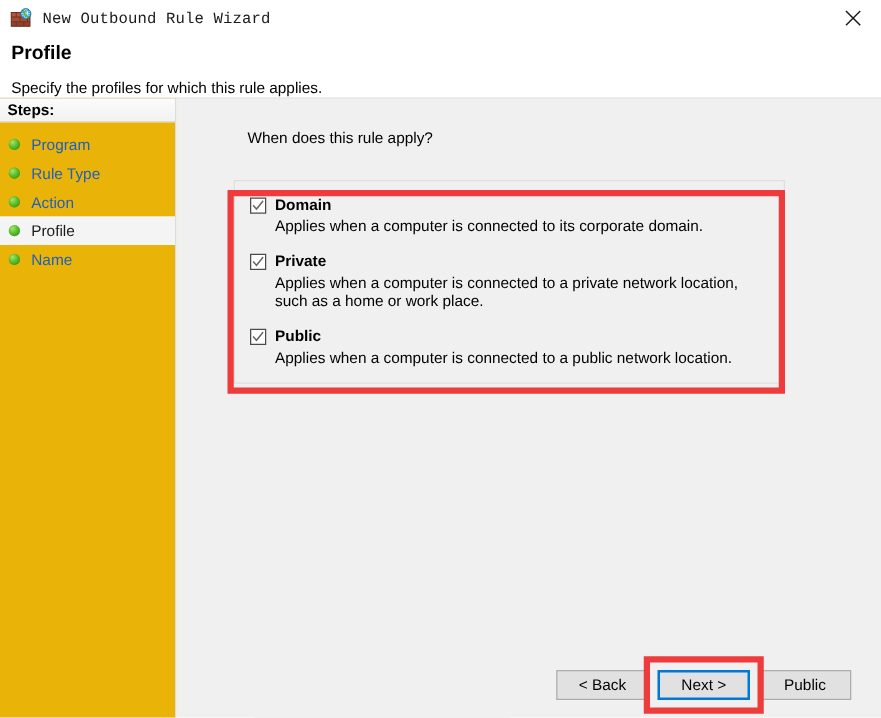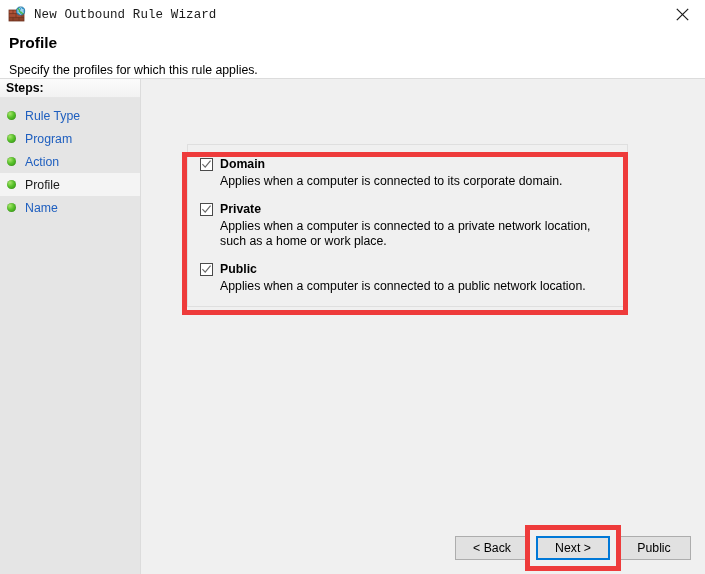--- a/index.html
+++ b/index.html
@@ -84,21 +84,21 @@
     flex: 1 1 auto;
     display: flex;
     border-top: 1px solid #dcdcdc;
     min-height: 0;
   }
 
   
   .sidebar {
     width: 141px;
     flex: 0 0 141px;
-    background: #e5e5e5;
+    background: #eab308;
     border-right: 1px solid #dcdcdc;
     box-sizing: border-box;
   }
   .steps-header {
     height: 19px;
     background: linear-gradient(to bottom, #fbfbfb, #f2f2f2);
     border-bottom: 1px solid #e6e6e6;
     display: flex;
     align-items: center;
     padding-left: 6px;
@@ -213,21 +213,21 @@
     height: 163px;
     border: 5px solid #ee3b3b;
     box-sizing: border-box;
     pointer-events: none;
     z-index: 5;
   }
 
   
   .buttonbar {
     position: absolute;
-    right: 14px;
+    right: 24px;
     bottom: 14px;
     display: flex;
     align-items: center;
   }
   .btn {
     width: 74px;
     height: 24px;
     background: #e1e1e1;
     border: 1px solid #adadad;
     box-sizing: border-box;
@@ -311,43 +311,44 @@
 
   <div class="body">
 
     <div class="sidebar">
       <div class="steps-header">
         <span class="steps-header-label">Steps:</span>
       </div>
       <div class="steps-list">
         <div class="step">
           <span class="step-bullet"></span>
+          <span class="step-label">Program</span>
+        </div>
+        <div class="step">
+          <span class="step-bullet"></span>
           <span class="step-label">Rule Type</span>
-        </div>
-        <div class="step">
-          <span class="step-bullet"></span>
-          <span class="step-label">Program</span>
         </div>
         <div class="step">
           <span class="step-bullet"></span>
           <span class="step-label">Action</span>
         </div>
         <div class="step current">
           <span class="step-bullet"></span>
           <span class="step-label">Profile</span>
         </div>
         <div class="step">
           <span class="step-bullet"></span>
           <span class="step-label">Name</span>
         </div>
       </div>
     </div>
 
     <div class="main">
 
+      <div class="question">When does this rule apply?</div>
 
       <div class="options-group">
 
         <div class="option-row">
           <span class="checkbox">
             <svg width="9" height="9" viewBox="0 0 9 9">
               <polyline points="0.8,4.6 3.2,7.2 8.2,1.1" fill="none" stroke="#666666" stroke-width="1.2" stroke-linecap="square"></polyline>
             </svg>
           </span>
           <span class="option-title">Domain</span>

